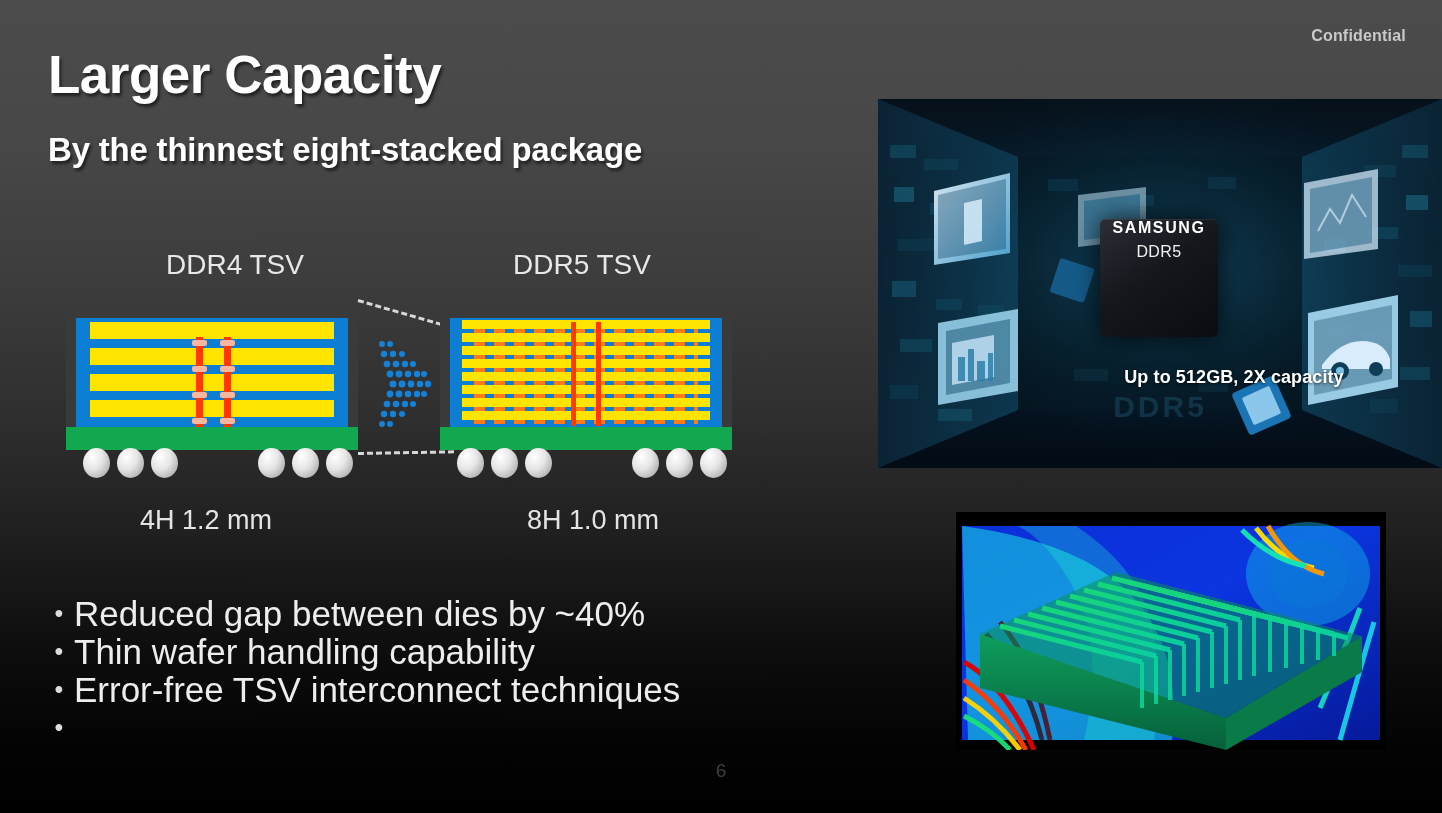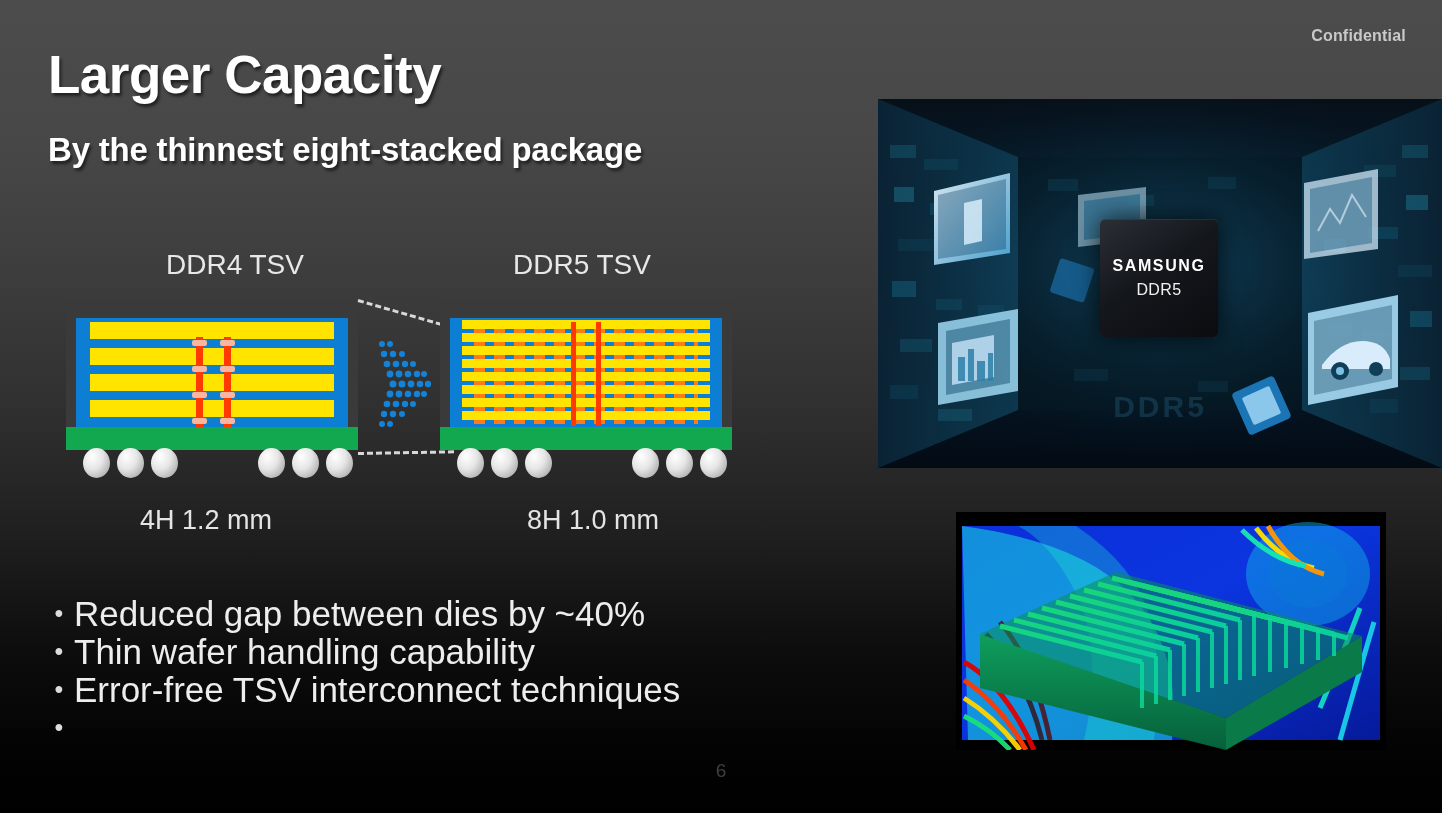--- a/index.html
+++ b/index.html
@@ -97,21 +97,21 @@
     overflow:hidden; background:#000;
   }
   #src-note {
     position:absolute; right:55px; top:756px; font-size:22px; color:#e8e8e8;
   }
 
   #chip {
     position:absolute; left:222px; top:120px; width:118px; height:118px;
     background:linear-gradient(145deg,#2b2f36 0%,#14171c 45%,#0a0c10 100%);
     border-radius:5px; box-shadow:0 0 26px rgba(0,0,0,.8), inset 0 1px 0 rgba(255,255,255,.08);
-    display:flex; flex-direction:column; align-items:center; justify-content:center;
+    display:flex; flex-direction:column; align-items:center; 
   }
   #chip .brand {
     color:#fff; font-size:16px; font-weight:bold; letter-spacing:1.6px;
   }
   #chip .part { color:#f0f0f0; font-size:16px; margin-top:6px; letter-spacing:.4px; }
   #cap-text {
     position:absolute; left:176px; top:268px; width:360px; text-align:center;
     color:#fff; font-size:18px; font-weight:bold; letter-spacing:.1px;
     text-shadow:0 1px 3px rgba(0,0,0,.7);
   }
@@ -373,20 +373,21 @@
       </g>
 
       <text x="282" y="318" font-family="Liberation Sans, sans-serif" font-size="30" font-weight="bold" fill="#1b4a63" opacity=".55" text-anchor="middle" letter-spacing="3">DDR5</text>
     </svg>
 
     <div id="chip">
       <div class="brand">SAMSUNG</div>
       <div class="part">DDR5</div>
     </div>
 
+    <div id="cap-text">Up to 512GB, 2X capacity</div>
   </div>
 
   <div id="img-bot">
     <svg width="430" height="238" viewBox="0 0 430 238" style="position:absolute;left:0;top:0;">
       <defs>
         <linearGradient id="cfdbg" x1="0" y1="0" x2="1" y2="1">
           <stop offset="0%" stop-color="#0b2fd8"></stop>
           <stop offset="45%" stop-color="#0b35e0"></stop>
           <stop offset="100%" stop-color="#061a9a"></stop>
         </linearGradient>

